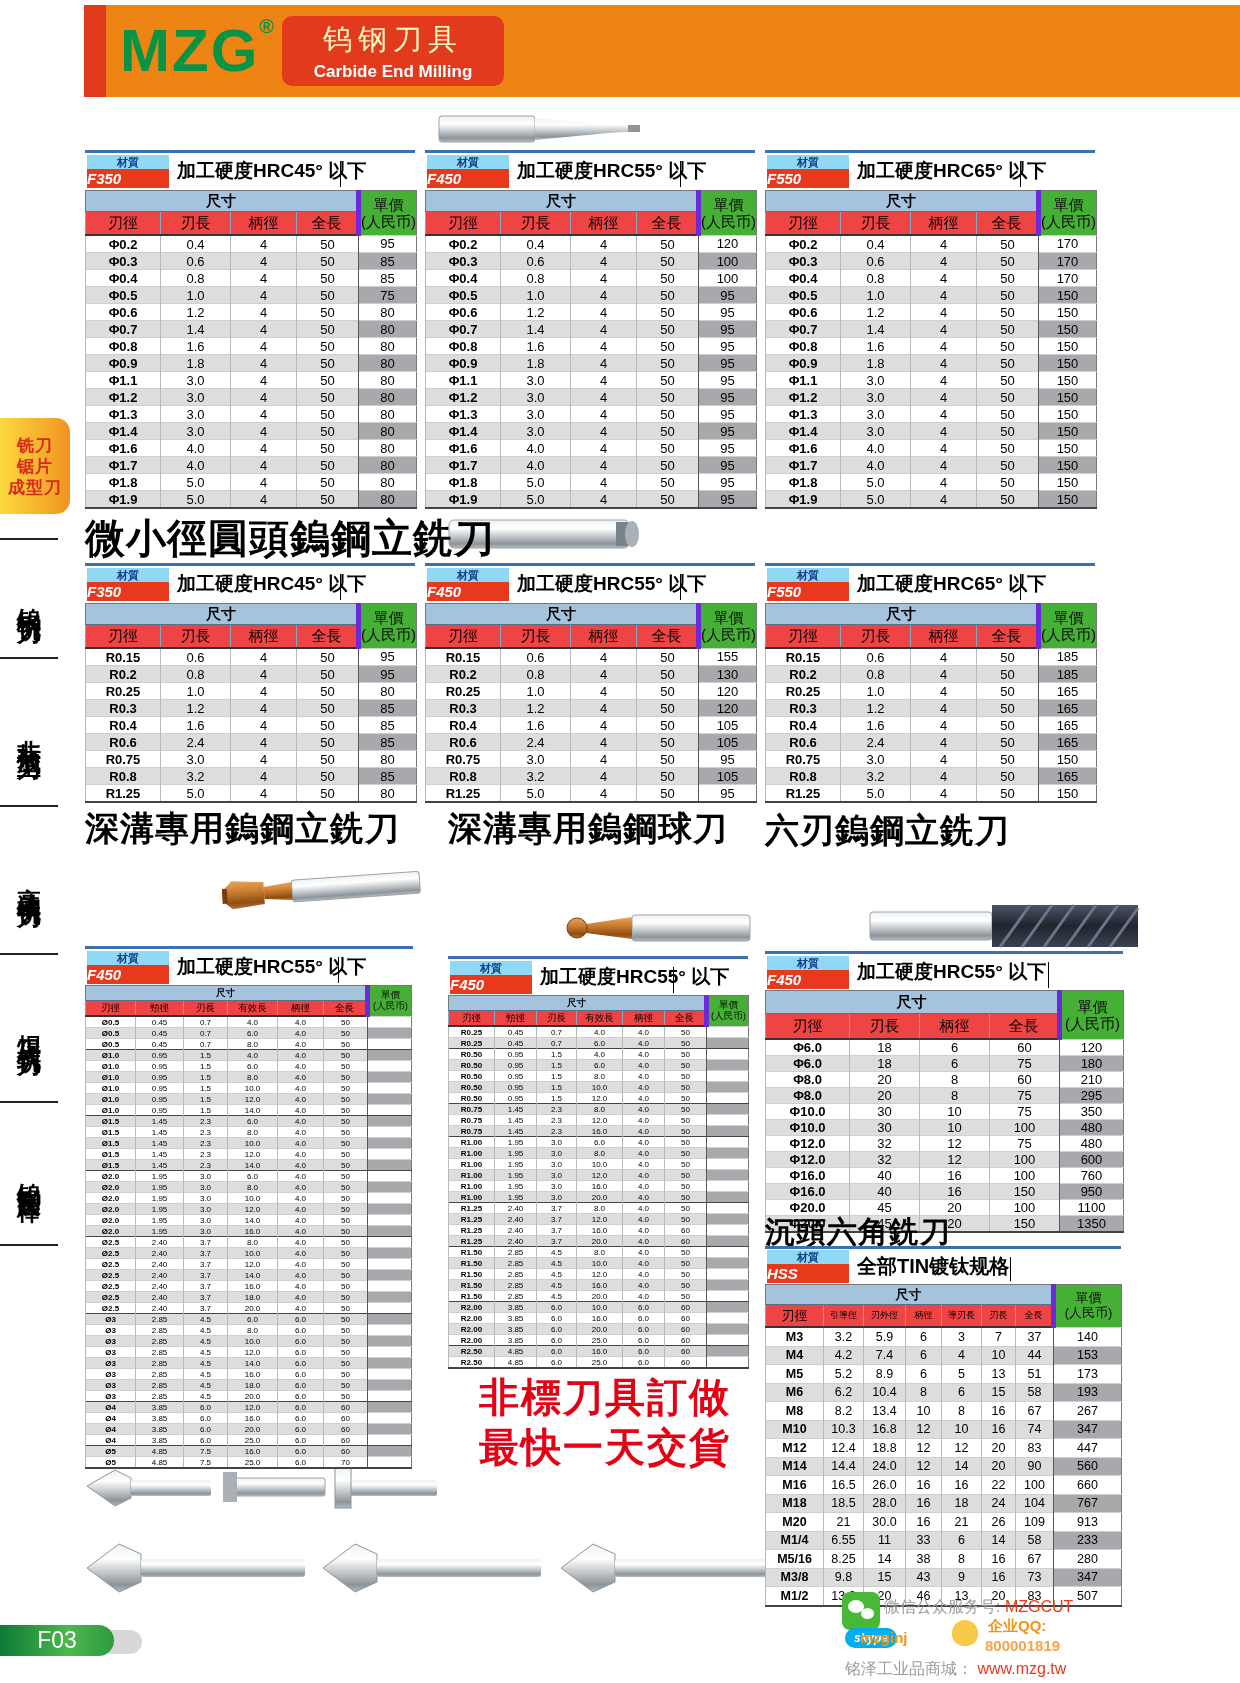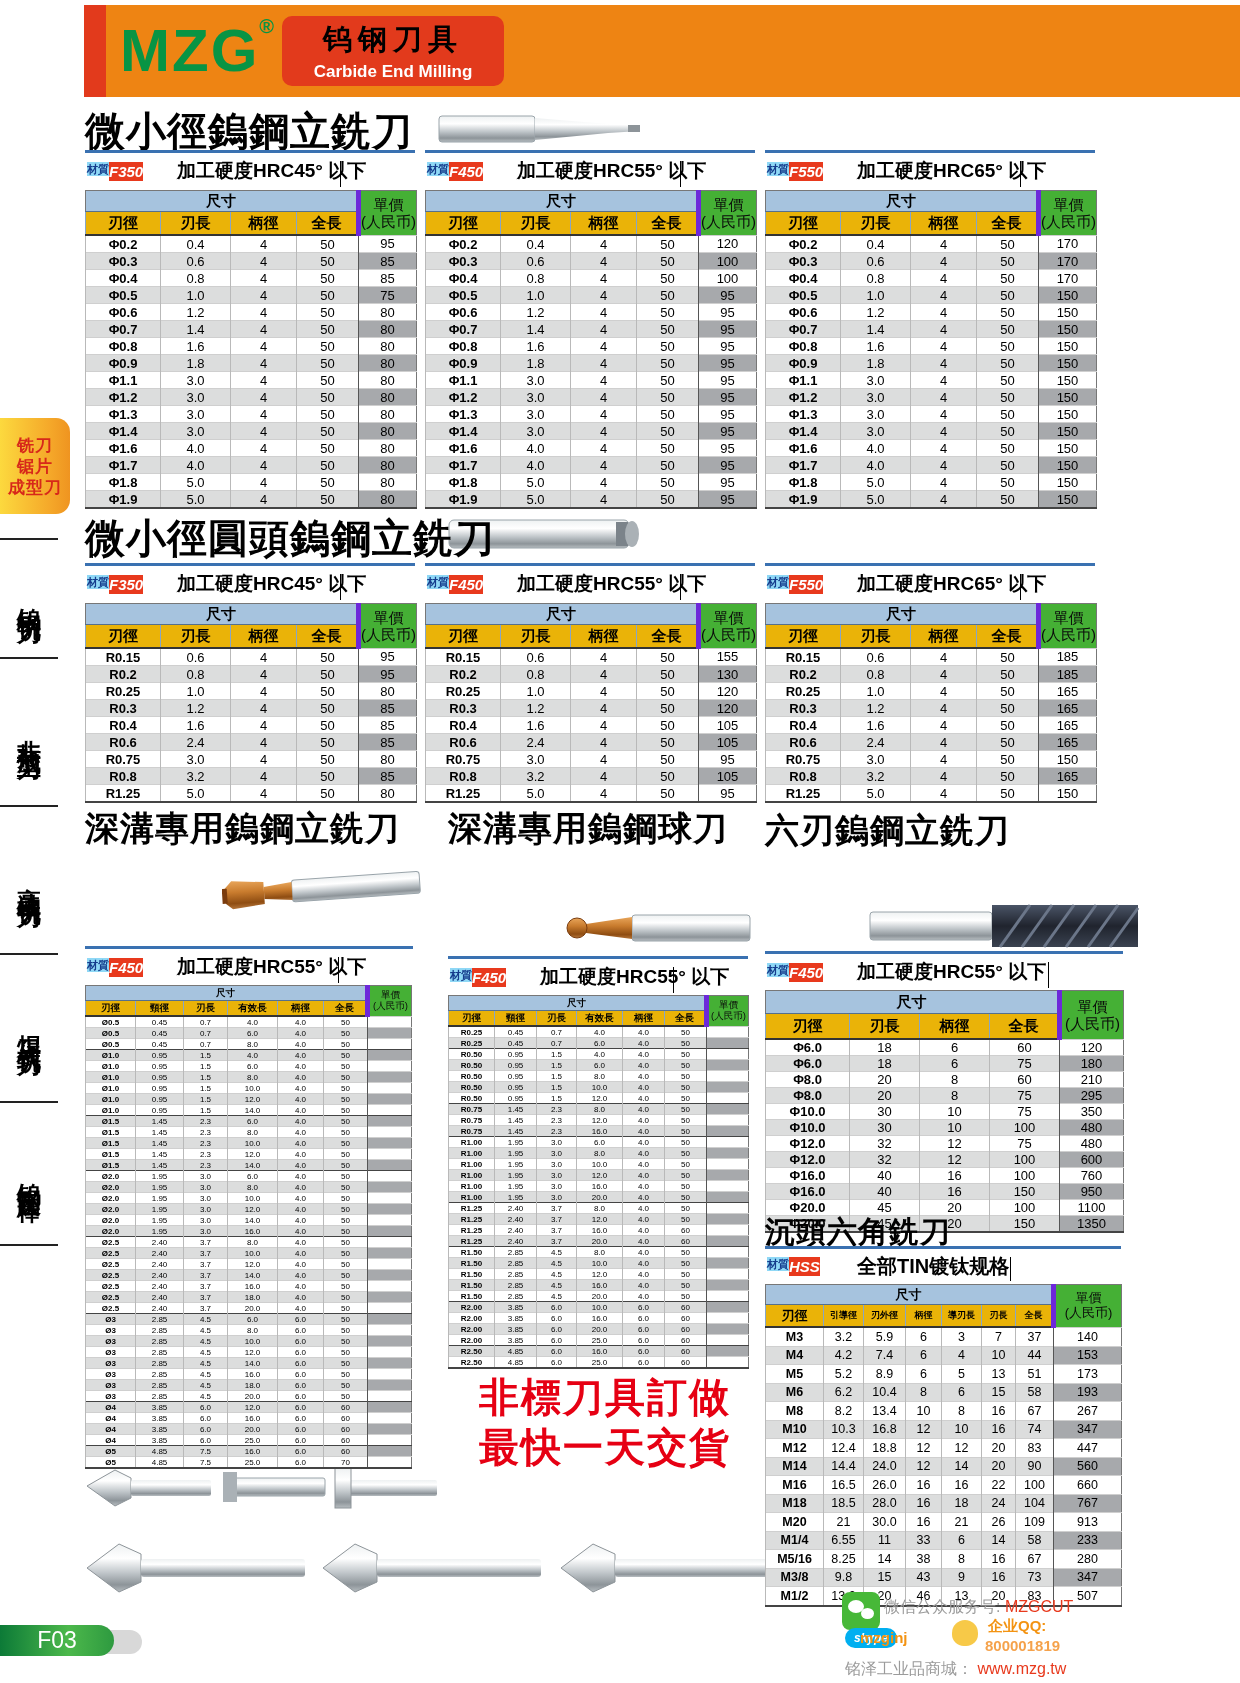--- a/index.html
+++ b/index.html
@@ -7,52 +7,52 @@
         font-family:"Liberation Sans","DejaVu Sans",sans-serif;color:#000}
   .abs{position:absolute}
 
   
   #hdr{left:84px;top:5px;width:1156px;height:92px;background:#ee8413}
   #hdr-stripe{left:0;top:0;width:22px;height:92px;background:#e23a1c}
   #logo{left:36px;top:10px;font-size:60px;font-weight:bold;color:#089444;letter-spacing:2px}
   #logo sup{font-size:20px;vertical-align:38px}
   #hdr-banner{left:198px;top:11px;width:222px;height:70px;background:#e23a1c;border-radius:10px;
               display:flex;flex-direction:column;align-items:center;justify-content:center}
-  #hdr-banner .l1{color:#000000;font-size:29px;font-weight:bold;letter-spacing:6px}
+  #hdr-banner .l1{color:#fef9c3;font-size:29px;font-weight:normal;letter-spacing:6px}
   #hdr-banner .l2{color:#fff;font-size:17px;font-weight:bold;margin-top:2px}
 
   
   #wm{left:120px;top:760px;font-size:160px;font-weight:bold;color:#c9c9c9;opacity:.22;
       letter-spacing:6px;white-space:nowrap;z-index:0}
 
   
   .sec-title{font-weight:bold;letter-spacing:1px;white-space:nowrap;z-index:2}
   #title1{left:85px;top:104px;font-size:40px}
   #title2{left:85px;top:511px;font-size:40px}
   #title3a{left:85px;top:806px;font-size:34px}
   #title3b{left:448px;top:806px;font-size:34px}
   #title3c{left:765px;top:808px;font-size:34px}
   #title-hex{left:765px;top:1212px;font-size:30px}
 
   
   .matbar{border-top:3px solid #3a71b1;background:#fff;display:flex;align-items:center;height:36px;z-index:2}
-  .badge{width:82px;margin-left:2px;display:flex;flex-direction:row;flex:none}
+  .badge{width:82px;margin-left:2px;display:flex;flex-direction:column;flex:none}
   .b-top{background:#8fd8f6;color:#163d8d;font-size:11px;font-weight:bold;text-align:center;height:14px;line-height:14px}
   .b-bot{background:#e8391d;color:#fff;font-size:15px;font-weight:bold;font-style:italic;text-align:left;height:19px;line-height:19px}
   .hard{font-size:19px;font-weight:bold;margin-left:8px;white-space:nowrap}
   .vline{position:absolute;right:74px;top:8px;bottom:2px;width:1px;background:#000}
 
   
   .ptable{z-index:2}
   .ptable table{border-collapse:collapse;table-layout:fixed;background:#fff;
                 border:1px solid #777;border-bottom:2px solid #444}
   .ptable th,.ptable td{padding:0;text-align:center;overflow:hidden;white-space:nowrap}
   .ptable thead tr.h1 th.size{background:#a6c3de;font-weight:bold;border-bottom:1px solid #55708d}
   .ptable thead th.price-h{background:#45b035;color:#0a0a0a;line-height:1.15;border-left:5px solid #6d28d9;font-weight:normal}
-  .ptable thead tr.h2 th{background:#eab308;border-left:1px solid #87a6c6;border-bottom:2px solid #333;font-weight:bold}
+  .ptable thead tr.h2 th{background:#ef4444;border-left:1px solid #87a6c6;border-bottom:2px solid #333;font-weight:normal}
   .ptable tbody td{border-left:1px solid #b9b9b9;border-top:1px solid #cfcfcf}
   .ptable tbody td.price{border-left:1px solid #555}
   .ptable tbody tr:nth-child(even){background:#dcdddd}
   .ptable tbody tr:nth-child(even) td.price{background:#a7a9ac}
   .ptable tbody tr.grp td{border-top:1px solid #444}
   .ptable tbody td.c0{font-weight:bold}
 
   .t-std td{height:16px;font-size:13px}
   .t-std tr.h1 th{height:20px;font-size:15px}
   .t-std tr.h2 th{height:22px;font-size:15px}
@@ -248,21 +248,20 @@
   <div id="si2" class="abs side-item">
       <span>高速钢铣刀</span>
     </div>
   <div id="si3" class="abs side-item">
       <span>焊刃式铣刀</span>
     </div>
   <div id="si4" class="abs side-item">
       <span>钨钢圆棒</span>
     </div>
 
-  <div id="title1" class="abs sec-title">微小徑鎢鋼立銑刀</div>
 
   <div id="bar-m1" class="abs matbar">
     <div class="badge">
       <div class="b-top">材質</div>
       <div class="b-bot">F350</div>
     </div>
     <div class="hard">加工硬度HRC45° 以下</div>
     <div class="vline"></div>
   </div>
   <div id="bar-m2" class="abs matbar">

